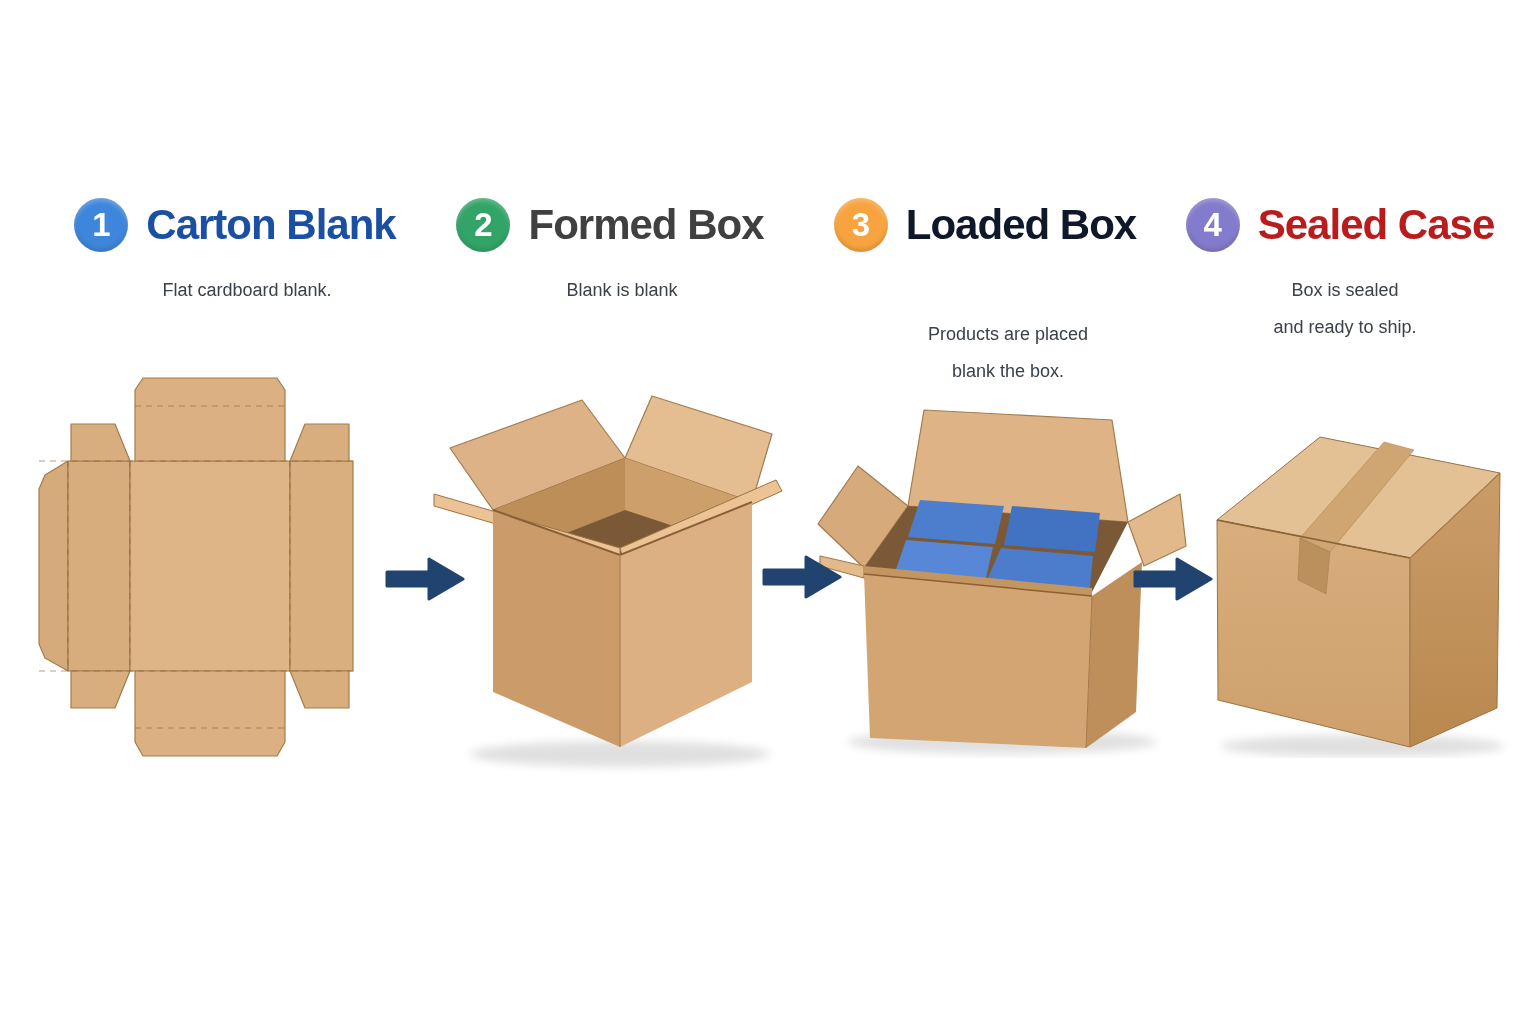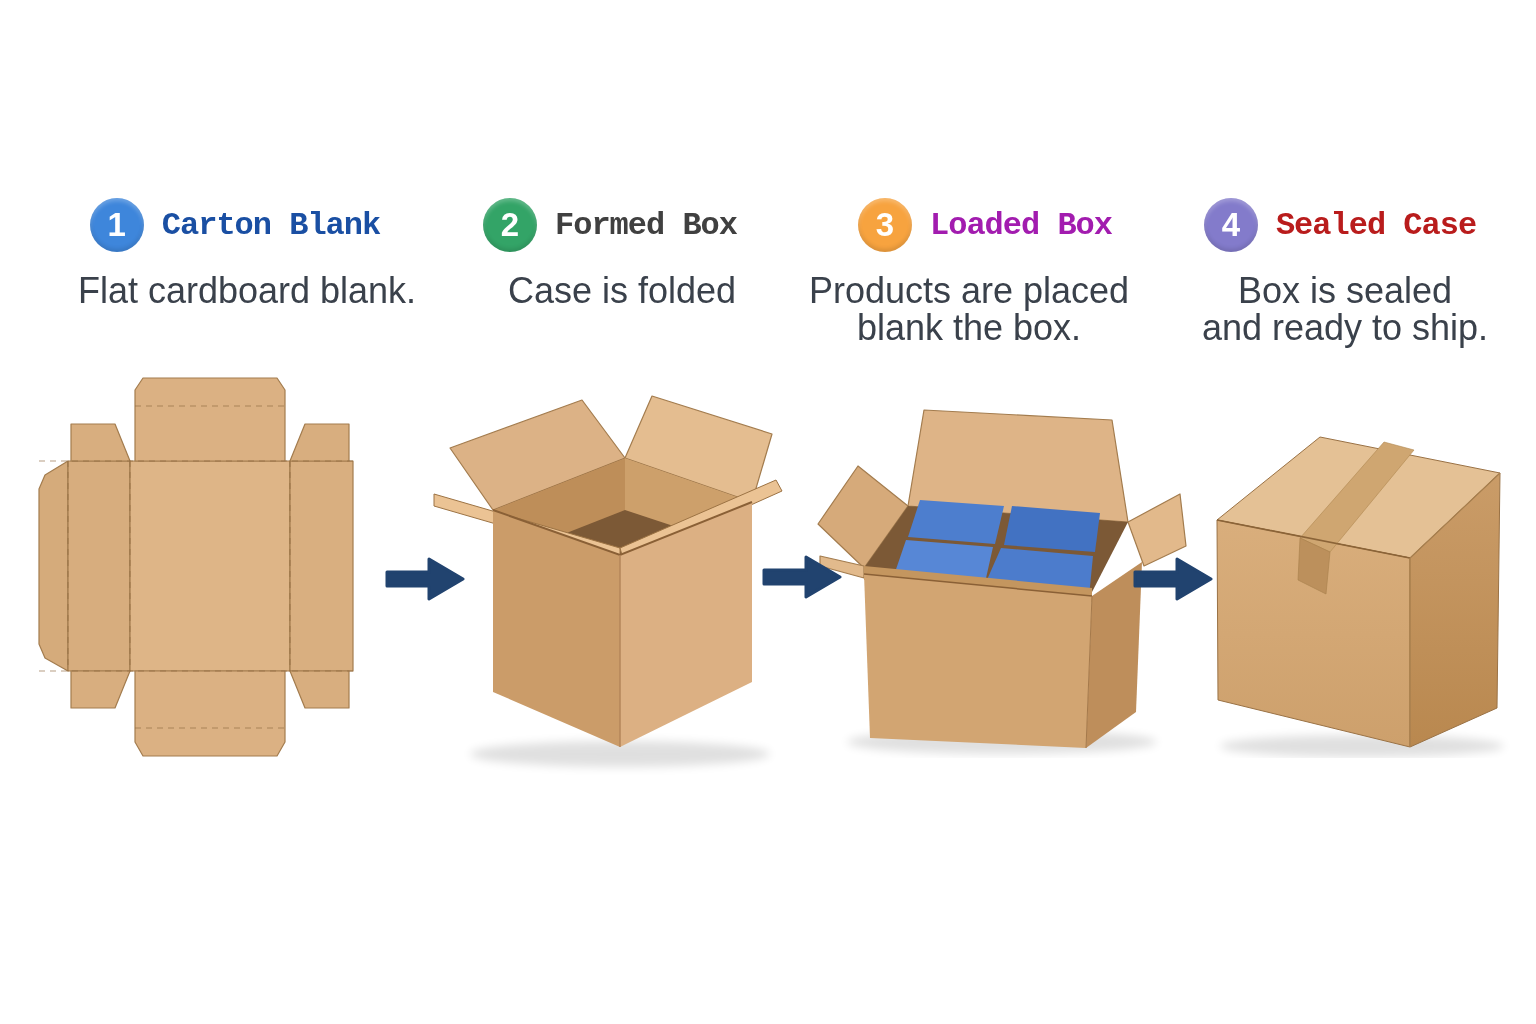--- a/index.html
+++ b/index.html
@@ -16,58 +16,58 @@
     height:56px;top:197px;width:420px;
   }
   .badge{
     width:54px;height:54px;border-radius:50%;
     display:flex;align-items:center;justify-content:center;
     color:#ffffff;font-size:33px;font-weight:700;
     box-shadow:inset 0 -3px 4px rgba(0,0,0,0.12), inset 0 3px 4px rgba(255,255,255,0.25);
     flex:0 0 auto;
   }
   .step-title{
-    font-size:32px;font-weight:700;letter-spacing:-1px;white-space:nowrap;font-family:Liberation Mono, monospace;
+    font-size:42px;font-weight:700;letter-spacing:-1px;white-space:nowrap;
   }
   .step-desc{
     top:272px;width:420px;text-align:center;
-    font-size:36px;line-height:37px;color:#3A414B;
+    font-size:18px;line-height:37px;color:#3A414B;
   }
   .arrow{width:80px;height:46px;}
   .arrow svg{display:block;width:100%;height:100%;}
   .illus svg{display:block;}
 </style>
 </head>
 <body>
 
 <div class="abs step-header" style="left:25px;">
   <div class="badge" style="background-color: rgb(62, 134, 219);">1</div>
   <div class="step-title" style="color: rgb(26, 79, 163);">Carton Blank</div>
 </div>
 <div class="abs step-header" style="left:400px;">
   <div class="badge" style="background-color: rgb(51, 164, 103);">2</div>
   <div class="step-title" style="color: #404040;">Formed Box</div>
 </div>
 <div class="abs step-header" style="left:775px;">
   <div class="badge" style="background-color: rgb(247, 163, 63);">3</div>
-  <div class="step-title" style="color: #a21caf;">Loaded Box</div>
+  <div class="step-title" style="color: #0f172a;">Loaded Box</div>
 </div>
 <div class="abs step-header" style="left:1130px;">
   <div class="badge" style="background-color: rgb(131, 123, 203);">4</div>
   <div class="step-title" style="color: #b91c1c;">Sealed Case</div>
 </div>
 
 <div class="abs step-desc" style="left:37px;">
   <span style="display:block">Flat cardboard blank.</span>
   <span style="display:block"></span>
 </div>
 <div class="abs step-desc" style="left:412px;">
-  <span style="display:block">Case is folded</span>
-</div>
-<div class="abs step-desc" style="left:759px;">
+  <span style="display:block">Blank is blank</span>
+</div>
+<div class="abs step-desc" style="left:798px;margin-top:44px;">
   <span style="display:block">Products are placed</span>
   <span style="display:block">blank the box.</span>
 </div>
 <div class="abs step-desc" style="left:1135px;">
   <span style="display:block">Box is sealed</span>
   <span style="display:block">and ready to ship.</span>
 </div>
 
 <div class="abs illus" style="left:35px;top:376px;">
   <svg width="322" height="385" viewBox="0 0 322 385">

